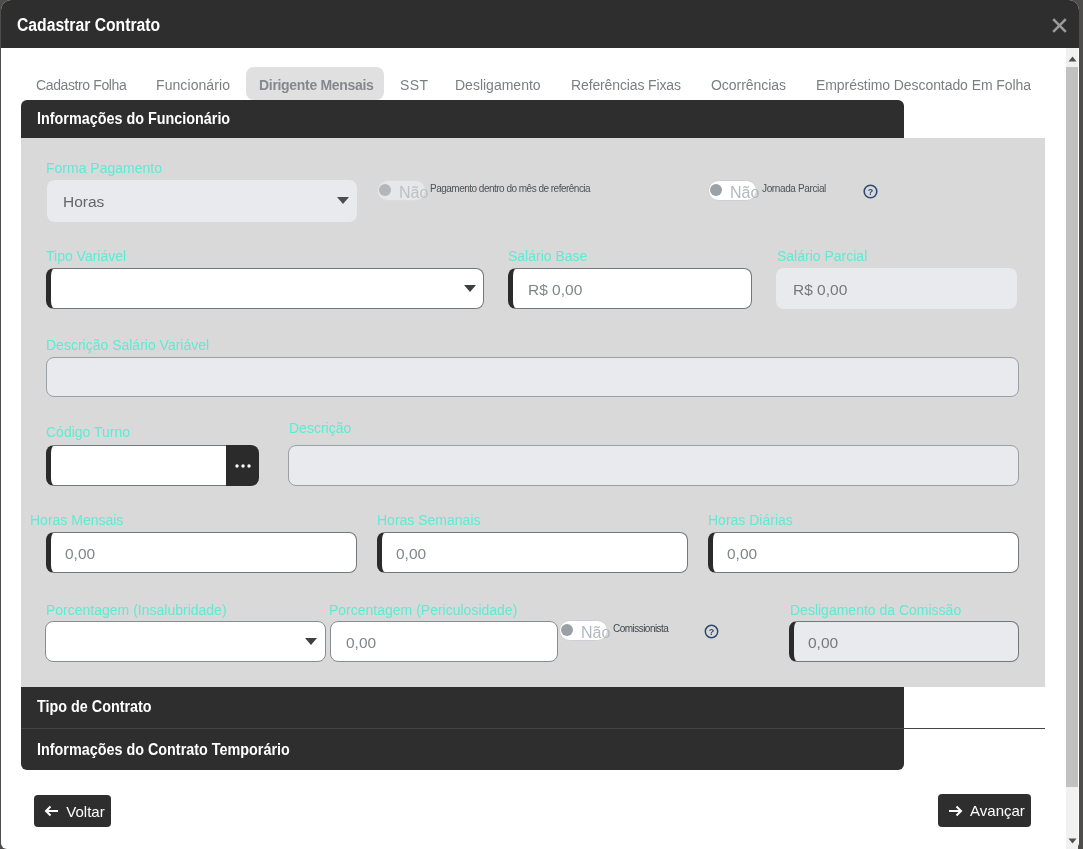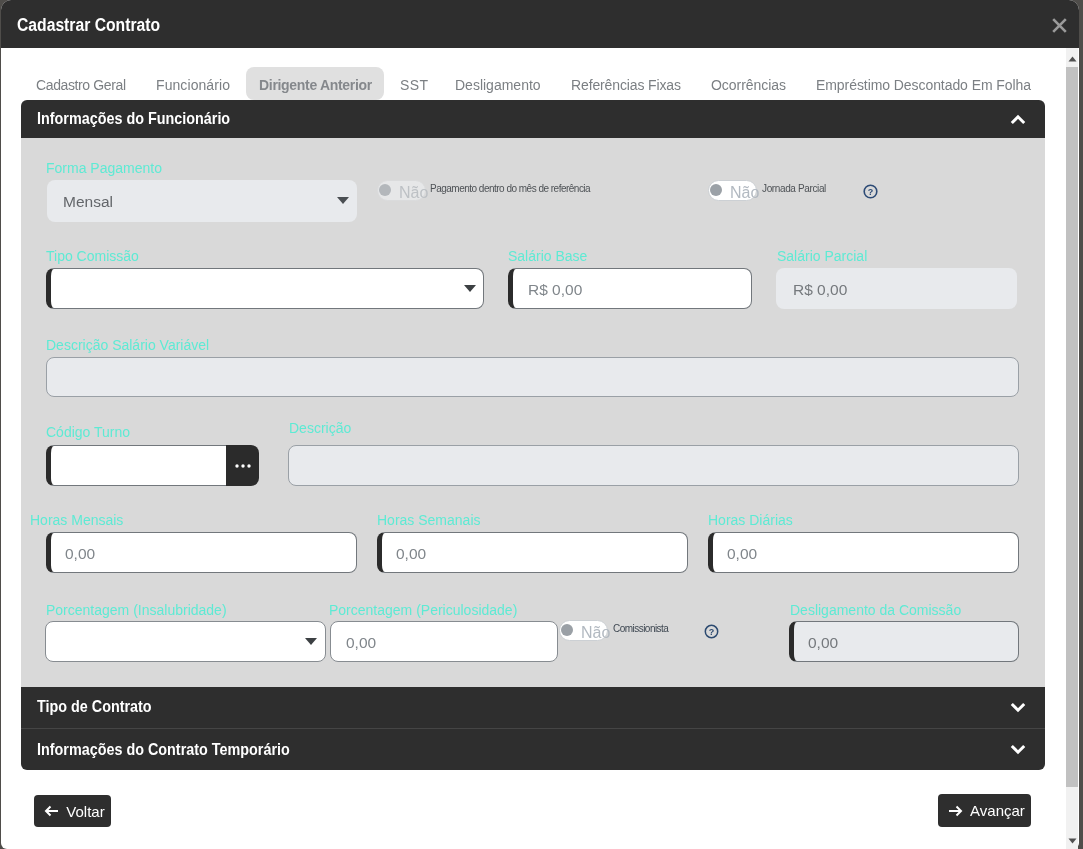--- a/index.html
+++ b/index.html
@@ -3,21 +3,21 @@
 <style>
 *{margin:0;padding:0;box-sizing:border-box}
 html,body{width:1083px;height:849px;overflow:hidden}
 body{background:#4f4d4a;font-family:"Liberation Sans",sans-serif;position:relative}
 .abs{position:absolute}
 .modal{position:absolute;left:1px;top:0;width:1078px;height:849px;background:#fff;border-radius:10px 10px 6px 6px}
 .mhead{position:absolute;left:1px;top:0;width:1078px;height:48px;background:#2e2e2e;border-radius:10px 10px 0 0}
 .mtitle{position:absolute;left:17px;top:15px;color:#fff;font-size:17.5px;font-weight:bold;transform:scaleX(0.897);transform-origin:left}
 .tab{position:absolute;top:77px;font-size:14px;color:#7b7f83;white-space:nowrap}
 .pill{position:absolute;left:246px;top:67px;width:138px;height:33px;background:#e0e0e0;border-radius:8px}
-.acc-h{position:absolute;left:21px;width:1024px;height:38px;background:#2e2e2e;color:#fff;font-weight:bold;font-size:17px;line-height:38px;padding-left:16px}
+.acc-h{position:absolute;left:21px;width:883px;height:38px;background:#2e2e2e;color:#fff;font-weight:bold;font-size:17px;line-height:38px;padding-left:16px}
 .acc-h span{display:inline-block;transform:scaleX(0.845);transform-origin:left}
 .acc-body{position:absolute;left:21px;top:138px;width:1024px;height:549px;background:#d9d9d9}
 .lbl{position:absolute;font-size:14px;color:#5eead4;white-space:nowrap}
 .fld{position:absolute;background:#fff;border:1.5px solid #72777c;border-left:5px solid #2b2b2b;border-radius:8px}
 .dis{position:absolute;background:#e8eaed;border-radius:8px}
 .disb{position:absolute;background:#e8eaed;border:1px solid #9aa0a6;border-radius:8px}
 .ph{position:absolute;font-size:15.5px;color:#80868b;white-space:nowrap}
 .caret{position:absolute;width:0;height:0;border-left:6px solid transparent;border-right:6px solid transparent;border-top:7px solid #4a4e52}
 .tgl{position:absolute;width:49px;height:21px;border-radius:11px;background:#fff;border:1.5px solid #ccd0d4}
 .tgl .knob{position:absolute;left:0.5px;top:3px;width:12px;height:12px;border-radius:50%;background:#9ba1a7}
@@ -26,56 +26,56 @@
 .btn{position:absolute;background:#2e2e2e;border-radius:4px;color:#fff;font-size:15px;display:flex;align-items:center;justify-content:center;gap:7px;padding-left:4px}
 </style></head>
 <body>
 <div class="modal"></div>
 <div class="mhead"></div>
 <div class="mtitle">Cadastrar Contrato</div>
 <svg class="abs" style="left:1052px;top:18px" width="15" height="15" viewBox="0 0 15 15">
     <path d="M1.2 1.2 L13.8 13.8 M13.8 1.2 L1.2 13.8" stroke="#9a9a9a" stroke-width="2.6"></path>
   </svg>
 
-<div class="tab" style="left:36px;letter-spacing:-0.38px">Cadastro Geral</div>
+<div class="tab" style="left:36px;letter-spacing:-0.38px">Cadastro Folha</div>
 <div class="tab" style="left:156px;letter-spacing:0.08px">Funcionário</div>
 <div class="pill"></div>
-<div class="tab" style="left:259px;font-weight:bold;color:#85888c;letter-spacing:-0.31px">Dirigente Anterior</div>
+<div class="tab" style="left:259px;font-weight:bold;color:#85888c;letter-spacing:-0.31px">Dirigente Mensais</div>
 <div class="tab" style="left:400px;letter-spacing:0.38px">SST</div>
 <div class="tab" style="left:455px">Desligamento</div>
 <div class="tab" style="left:571px;letter-spacing:-0.13px">Referências Fixas</div>
 <div class="tab" style="left:711px;letter-spacing:-0.05px">Ocorrências</div>
 <div class="tab" style="left:816px;letter-spacing:-0.07px">Empréstimo Descontado Em Folha</div>
 
 <div class="acc-h" style="top:100px;border-radius:6px 6px 0 0"><span>Informações do Funcionário</span></div>
 <svg class="abs" style="left:1010px;top:114px" width="16" height="12" viewBox="0 0 16 12">
     <path d="M1.8 9 L8 2.8 L14.2 9" stroke="#fff" stroke-width="3" fill="none"></path>
   </svg>
 <div class="acc-body"></div>
 
 <div class="lbl" style="left:46px;top:160px">Forma Pagamento</div>
 <div class="dis" style="left:47px;top:180px;width:310px;height:42px"></div>
-<div class="ph" style="left:63px;top:193px;color:#63666a">Mensal</div>
+<div class="ph" style="left:63px;top:193px;color:#63666a">Horas</div>
 <div class="caret" style="left:337px;top:197px"></div>
 <div class="tgl" style="left:377px;top:180px;background:#e6e7e8;border-color:#dadbdc">
     <div class="knob" style="background:#b3b7bb"></div>
     <div class="ntxt" style="color:#bdc1c5">Não</div>
   </div>
 <div class="tlab" style="left:430px;top:183px;letter-spacing:-0.51px">Pagamento dentro do mês de referência</div>
 <div class="tgl" style="left:708px;top:180px">
     <div class="knob"></div>
     <div class="ntxt">Não</div>
   </div>
 <div class="tlab" style="left:762px;top:183px;letter-spacing:-0.37px">Jornada Parcial</div>
 <svg class="abs" style="left:863px;top:184px" width="15" height="15" viewBox="0 0 15 15">
     <circle cx="7.5" cy="7.5" r="6.3" fill="none" stroke="#2d4b76" stroke-width="1.6"></circle>
     <text x="7.5" y="10.8" font-size="9" font-weight="bold" fill="#2d4b76" text-anchor="middle" font-family="Liberation Sans">?</text>
   </svg>
 
-<div class="lbl" style="left:46px;top:248px">Tipo Comissão</div>
+<div class="lbl" style="left:46px;top:248px">Tipo Variável</div>
 <div class="lbl" style="left:508px;top:248px">Salário Base</div>
 <div class="lbl" style="left:777px;top:248px">Salário Parcial</div>
 <div class="fld" style="left:46px;top:268px;width:438px;height:41px"></div>
 <div class="caret" style="left:464px;top:285px;border-top-color:#3c4043"></div>
 <div class="fld" style="left:508px;top:268px;width:244px;height:41px"></div>
 <div class="ph" style="left:528px;top:281px">R$ 0,00</div>
 <div class="dis" style="left:776px;top:268px;width:241px;height:41px"></div>
 <div class="ph" style="left:793px;top:281px;color:#75797d">R$ 0,00</div>
 
 <div class="lbl" style="left:46px;top:337px">Descrição Salário Variável</div>

